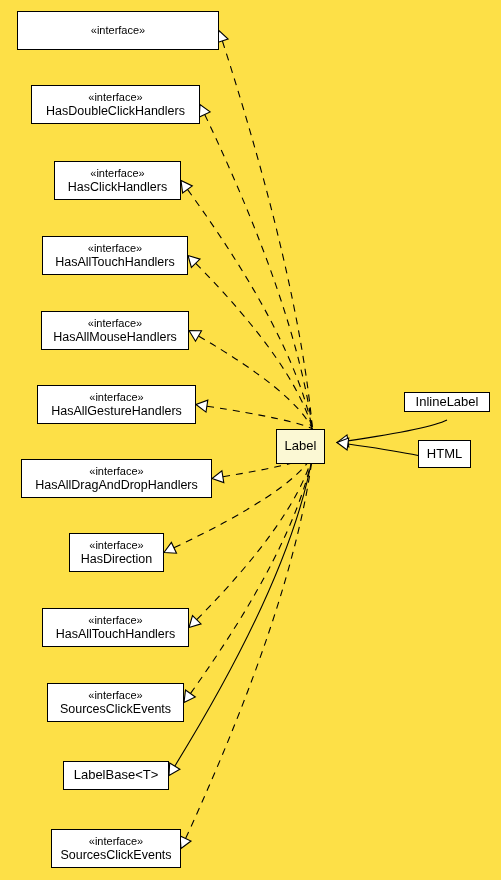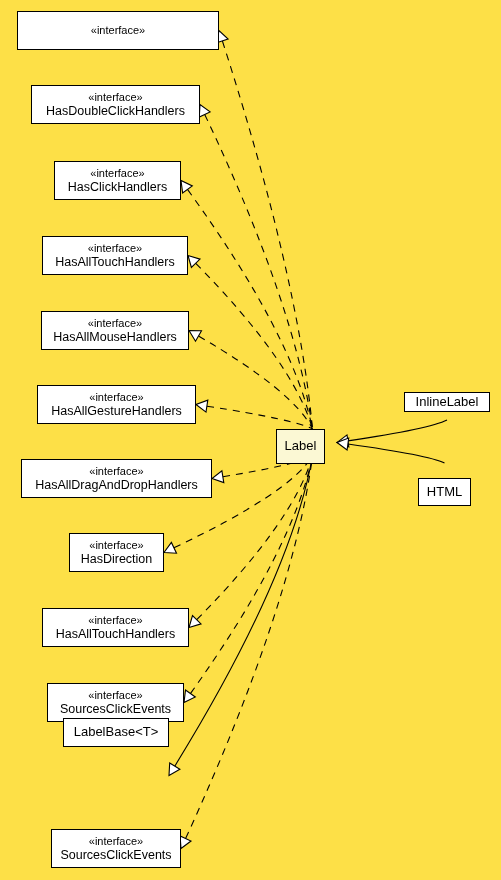--- a/index.html
+++ b/index.html
@@ -150,31 +150,31 @@
         <div class="nodename">HasDirection</div>
       </div>
       <div class="uml-node" style="left: 42px; top: 608px; width: 147px; height: 39px;">
         <div class="stereotype">«interface»</div>
         <div class="nodename">HasAllTouchHandlers</div>
       </div>
       <div class="uml-node" style="left: 47px; top: 683px; width: 137px; height: 39px;">
         <div class="stereotype">«interface»</div>
         <div class="nodename">SourcesClickEvents</div>
       </div>
-      <div class="uml-node single" style="left: 63px; top: 718px; width: 106px; height: 29px;">
+      <div class="uml-node single" style="left: 63px; top: 761px; width: 106px; height: 29px;">
         <div class="nodename">LabelBase&lt;T&gt;</div>
       </div>
       <div class="uml-node" style="left: 51px; top: 829px; width: 130px; height: 39px;">
         <div class="stereotype">«interface»</div>
         <div class="nodename">SourcesClickEvents</div>
       </div>
       <div class="uml-node highlight single" style="left: 276px; top: 429px; width: 49px; height: 35px;">
         <div class="nodename">Label</div>
       </div>
       <div class="uml-node single" style="left: 404px; top: 392px; width: 86px; height: 20px;">
         <div class="nodename">InlineLabel</div>
       </div>
-      <div class="uml-node single" style="left: 418px; top: 478px; width: 53px; height: 28px;">
+      <div class="uml-node single" style="left: 418px; top: 440px; width: 53px; height: 28px;">
         <div class="nodename">HTML</div>
       </div>
     </div>
 
 </div>
 
 </body></html>

